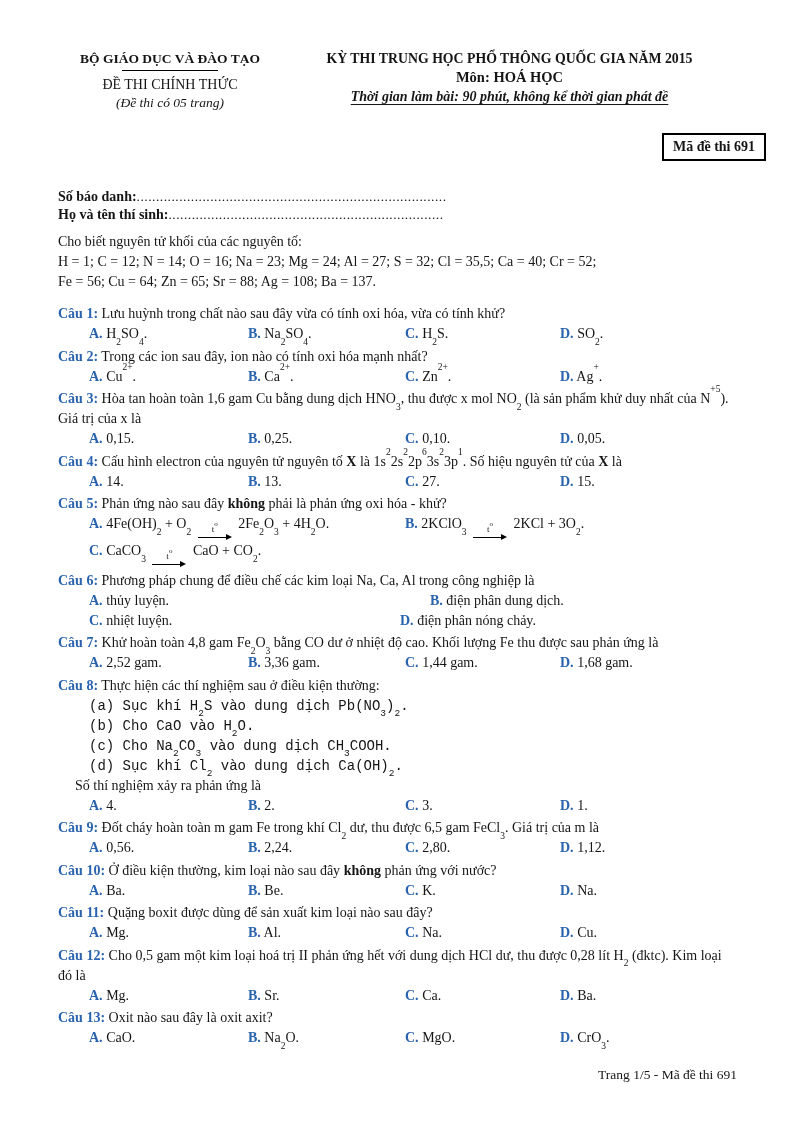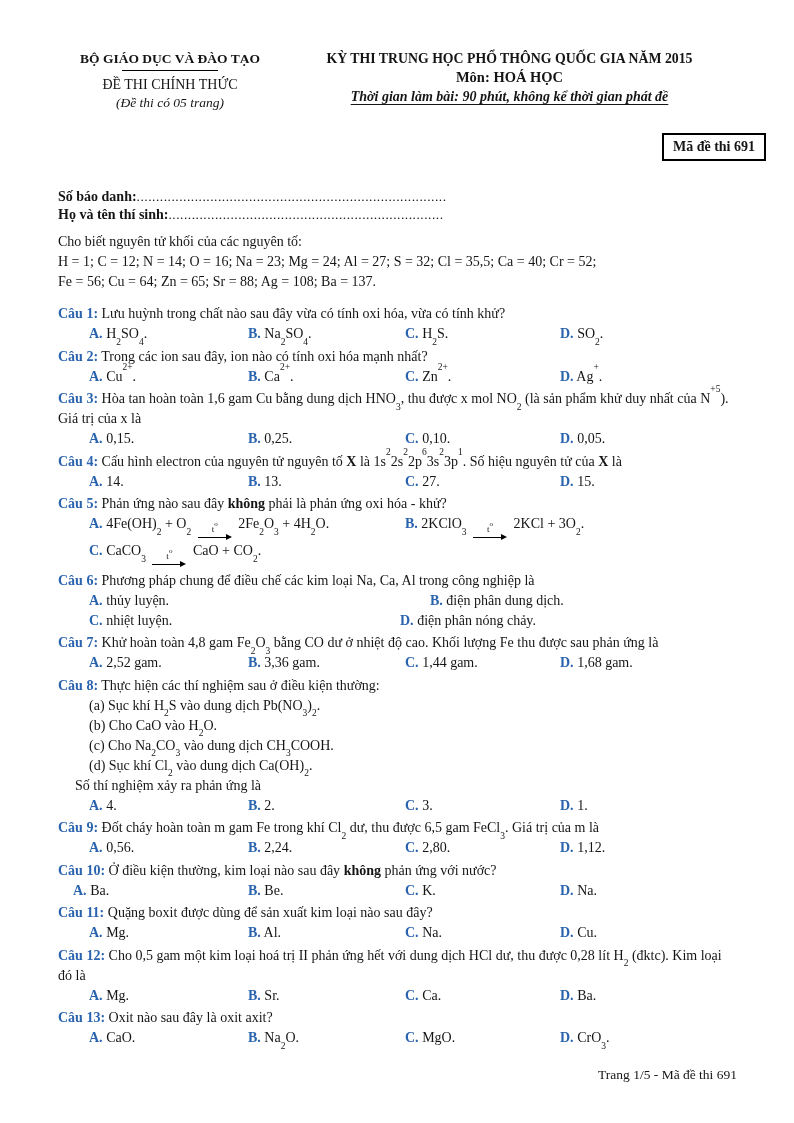--- a/index.html
+++ b/index.html
@@ -29,21 +29,21 @@
   
   .masses{margin-top:9px;}
   
   #question-list{margin-top:12px;}
   .question{margin-top:2.5px;}
   .q-label{color:var(--blue);font-weight:bold;}
   .opt-letter{color:var(--blue);font-weight:bold;}
   .opts{position:relative;height:20px;}
   .opts.eq{height:27px;}
   .opt{position:absolute;top:0;white-space:nowrap;}
-  .q-sub{padding-left:31px;}
+  .q-sub{padding-left:31px;font-family:Liberation Mono, monospace;}
   .q-stem2{padding-left:17px;}
   
   sup{font-size:9.5px;line-height:0;position:relative;top:-5px;}
   sub{font-size:9.5px;line-height:0;position:relative;top:3px;}
   
   .rx{display:inline-block;vertical-align:-4px;margin:0 3px;}
   .rc{display:block;font-size:9px;line-height:7px;text-align:center;}
   .rc sup{font-size:7px;top:-2px;}
   .ra{display:block;position:relative;width:34px;height:8px;}
   .ra::before{content:"";position:absolute;left:0;top:3.5px;width:29px;height:1.2px;background:#000;}
@@ -169,21 +169,21 @@
         <div class="opts">
           <span class="opt" style="left: 31px;"><b class="opt-letter">A.</b><span> 0,56.</span></span>
           <span class="opt" style="left: 190px;"><b class="opt-letter">B.</b><span> 2,24.</span></span>
           <span class="opt" style="left: 347px;"><b class="opt-letter">C.</b><span> 2,80.</span></span>
           <span class="opt" style="left: 502px;"><b class="opt-letter">D.</b><span> 1,12.</span></span>
         </div>
       </div>
       <div class="question">
         <div class="q-text"><b class="q-label">Câu 10:</b><span> Ở điều kiện thường, kim loại nào sau đây <b>không</b> phản ứng với nước?</span></div>
         <div class="opts">
-          <span class="opt" style="left: 15px;"><b class="opt-letter">A.</b><span> Ba.</span></span>
+          <span class="opt" style="left: 31px;"><b class="opt-letter">A.</b><span> Ba.</span></span>
           <span class="opt" style="left: 190px;"><b class="opt-letter">B.</b><span> Be.</span></span>
           <span class="opt" style="left: 347px;"><b class="opt-letter">C.</b><span> K.</span></span>
           <span class="opt" style="left: 502px;"><b class="opt-letter">D.</b><span> Na.</span></span>
         </div>
       </div>
       <div class="question">
         <div class="q-text"><b class="q-label">Câu 11:</b><span> Quặng boxit được dùng để sản xuất kim loại nào sau đây?</span></div>
         <div class="opts">
           <span class="opt" style="left: 31px;"><b class="opt-letter">A.</b><span> Mg.</span></span>
           <span class="opt" style="left: 190px;"><b class="opt-letter">B.</b><span> Al.</span></span>

